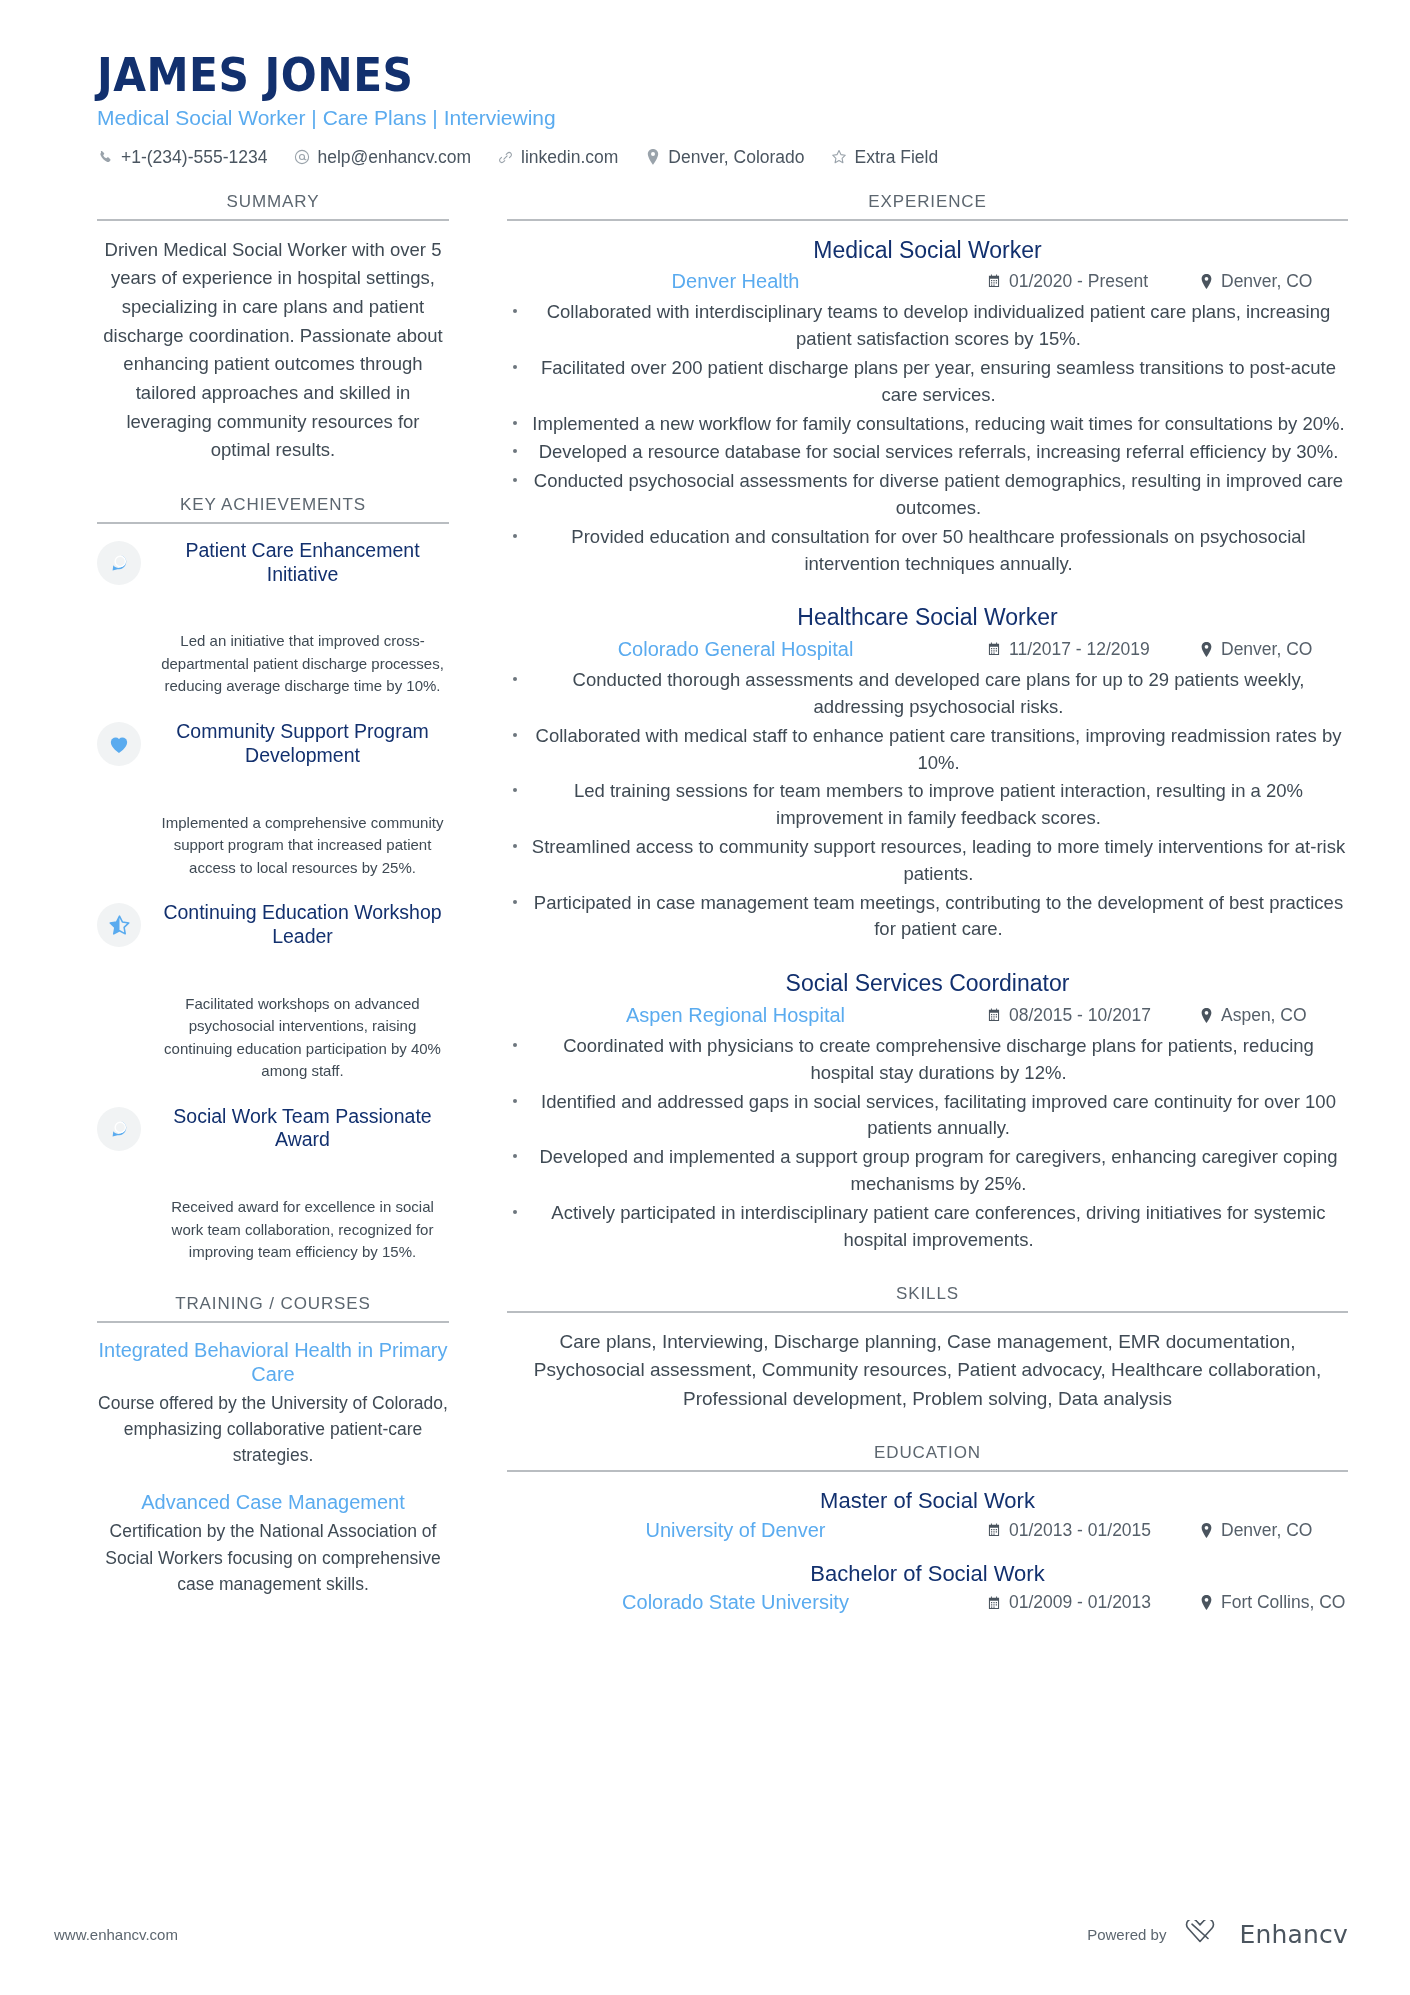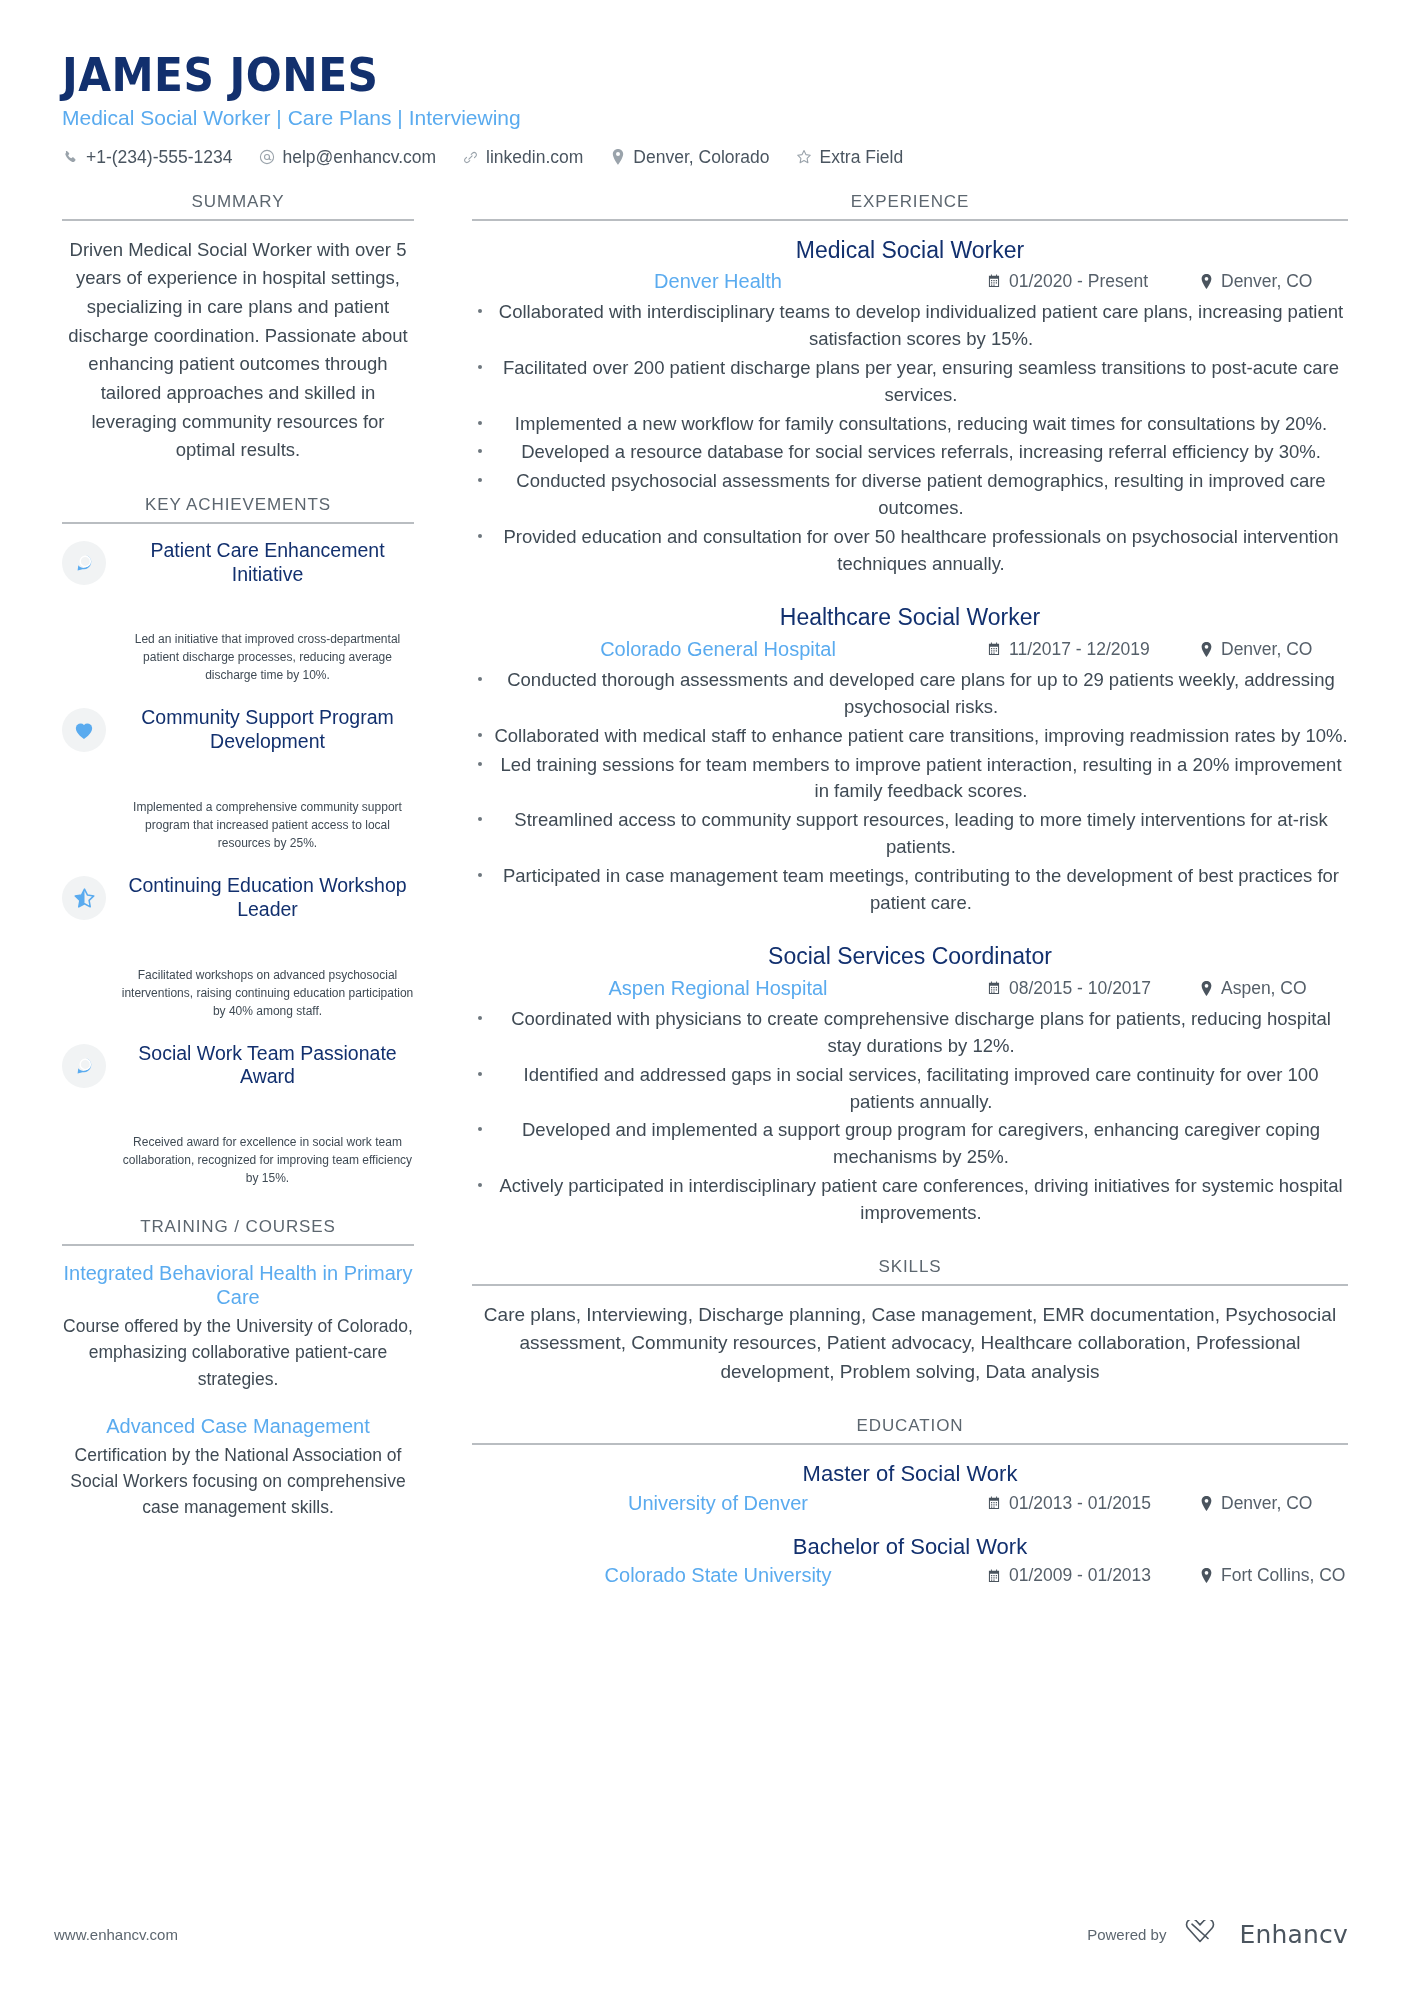--- a/index.html
+++ b/index.html
@@ -6,21 +6,21 @@
   html, body { margin:0; padding:0; }
   body {
     width: 1410px;
     height: 1995px;
     background: #ffffff;
     font-family: "Liberation Sans", sans-serif;
     color: #3b444b;
     position: relative;
     overflow: hidden;
   }
-  .page { width:1410px; height:1995px; padding: 50px 62px 0 62px; position:relative; }
+  .page { width:1410px; height:1995px; padding: 50px 62px 0 97px; position:relative; }
 
   
   .name {
     font-family: "DejaVu Sans Condensed", "Liberation Sans", sans-serif;
     font-size: 47px;
     font-weight: 700;
     letter-spacing: 0.5px;
     color: #12306e;
     line-height: 1.05;
     margin: 0 0 6px 0;
@@ -75,21 +75,21 @@
     width: 44px; height: 44px; border-radius: 50%;
     background: #f1f3f4; flex:none;
     display:flex; align-items:center; justify-content:center;
     margin-right: 15px; margin-top: 2px;
   }
   .ach-badge svg { display:block; }
   .ach-body { flex:1 1 auto; min-width:0; }
   .ach-title {
     font-size: 19.5px; color: #12306e; line-height: 1.22; margin-bottom: 4px;
   }
-  .ach-desc { font-size: 12px; line-height: 1.5; color: #3f4a54; margin-top: 44px; }
+  .ach-desc { font-size: 15px; line-height: 1.5; color: #3f4a54; margin-top: 44px; }
 
   
   .tr-item { margin-bottom: 22px; }
   .tr-title { font-size: 20px; color:#5aabef; line-height:1.2; margin-bottom:4px; }
   .tr-desc { font-size: 17.5px; line-height:1.5; color:#3f4a54; }
 
   
   .job { margin-bottom: 26px; }
   .job-title { font-size: 23px; color:#12306e; line-height:1.25; margin-bottom: 5px; }
   .job-meta { display:flex; align-items:center; margin-bottom: 6px; }

